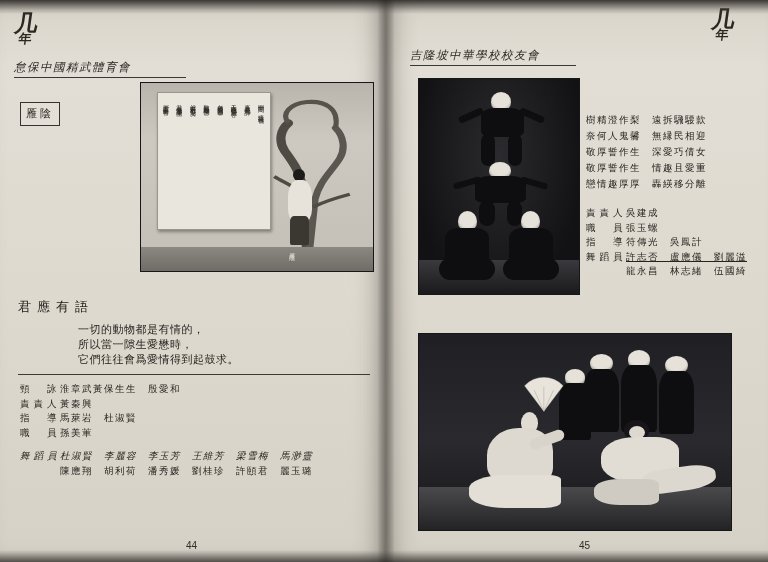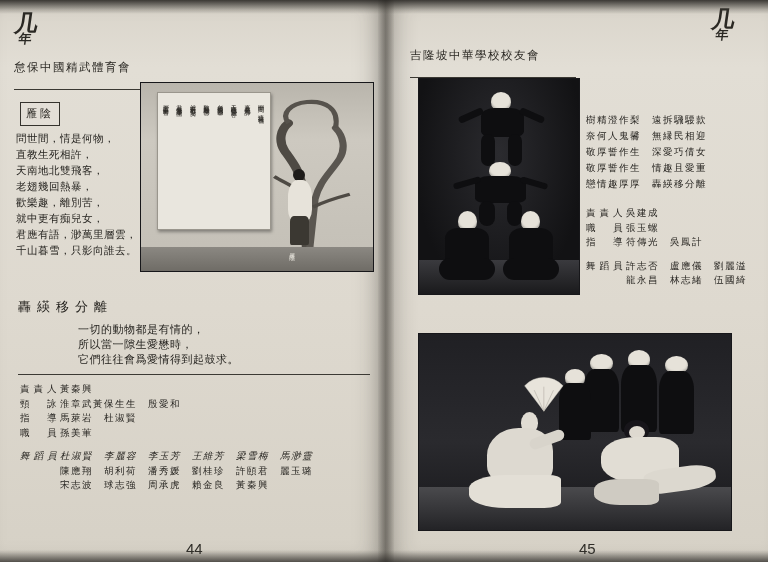--- a/index.html
+++ b/index.html
@@ -78,21 +78,22 @@
 
   .hdr {
     position: absolute;
     font-size: 11.5px;
     letter-spacing: 1.5px;
     color: #2b2924;
     white-space: nowrap;
   }
   .hdr.underline {
     border-bottom: 1px solid #3a3832;
-    padding-bottom: 14px;
+    padding-bottom: 2px;
+    font-style: italic;
   }
 
   .boxtitle {
     position: absolute;
     border: 1px solid #35332d;
     padding: 3px 5px 4px 5px;
     font-size: 11px;
     letter-spacing: 3px;
     color: #26241f;
     background: rgba(255,255,255,0.08);
@@ -138,21 +139,21 @@
   .credits .cont { display: block; margin-left: 40px; white-space: nowrap; }
 
   .rule {
     position: absolute;
     height: 1px;
     background: #3c3a34;
   }
 
   .pgnum {
     position: absolute;
-    font-size: 15px;
+    font-size: 10px;
     color: #2e2c27;
     font-family: "Liberation Sans", sans-serif;
   }
 
   
   .photo {
     position: absolute;
     overflow: hidden;
     background: #2a2a2a;
     border: 1px solid #17171a;
@@ -226,59 +227,48 @@
 
       <div class="logo" style="left:14px; top:12px;">
         <span>几</span>
         <span class="sm">年</span>
       </div>
 
       <div class="hdr underline" style="left:14px; top:60px; width:172px;">怠保中國精武體育會</div>
 
       <div class="boxtitle" style="left:20px; top:102px;">雁陰</div>
 
-      <div class="poem" style="left:16px; top:130px;">
-        <div>問世間，情是何物，</div>
-        <div>直教生死相許，</div>
-        <div>天南地北雙飛客，</div>
-        <div>老翅幾回熱暴，</div>
-        <div>歡樂趣，離別苦，</div>
-        <div>就中更有痴兒女，</div>
-        <div>君應有語，渺萬里層雲，</div>
-        <div>千山暮雪，只影向誰去。</div>
-      </div>
-
-      <div class="titleline" style="left:18px; top:298px;">轟緓移分離</div>
+
+      <div class="titleline" style="left:18px; top:298px;">君應有語</div>
 
       <div class="prose" style="left:78px; top:322px;">
         <div>一切的動物都是有情的，</div>
         <div>所以當一隙生愛懋時，</div>
         <div>它們往往會爲愛情得到起鼓求。</div>
       </div>
 
       <div class="rule" style="left:18px; top:374px; width:352px;"></div>
 
       <div class="credits" style="left:20px; top:382px;">
         <span class="row">
+          <span class="lbl">頸　詠</span><span class="val">淮章武黃保生生　殷愛和</span>
+        </span>
+        <span class="row">
           <span class="lbl">責責人</span><span class="val">黃秦興</span>
-        </span>
-        <span class="row">
-          <span class="lbl">頸　詠</span><span class="val">淮章武黃保生生　殷愛和</span>
         </span>
         <span class="row">
           <span class="lbl">指　導</span><span class="val">馬萊岩　杜淑賢</span>
         </span>
         <span class="row">
           <span class="lbl">職　員</span><span class="val">孫美莗</span>
         </span>
         <span class="row" style="margin-top:9px;font-style:italic;">
           <span class="lbl">舞蹈員</span><span class="val">杜淑賢　李麗容　李玉芳　王維芳　梁雪梅　馬渺靈</span>
         </span>
         <span class="cont val">陳應翔　胡利荷　潘秀媛　劉桂珍　許頤君　麗玉璐</span>
-        <span class="cont val">宋志波　球志強　周承虎　賴金良　黃秦興</span>
       </div>
 
       <div class="pgnum" style="left:186px; top:540px;">44</div>
 
       <div class="photo p1" style="left:140px; top:82px; width:232px; height:188px;">
         <div class="inner">
           <div class="wall"></div>
 
           <div class="banner">
             <div class="cols">
@@ -336,21 +326,21 @@
       <div class="credits" style="left:200px; top:206px;">
         <span class="row">
           <span class="lbl">責責人</span><span class="val">吳建成</span>
         </span>
         <span class="row">
           <span class="lbl">職　員</span><span class="val">張玉螺</span>
         </span>
         <span class="row">
           <span class="lbl">指　導</span><span class="val">符傳光　吳鳳計</span>
         </span>
-        <span class="row" style="margin-top:9px;">
+        <span class="row" style="text-decoration:underline;">
           <span class="lbl">舞蹈員</span><span class="val">許志否　盧應儀　劉麗溢</span>
         </span>
         <span class="cont val">龍永昌　林志緒　伍國綺</span>
       </div>
 
       <div class="pgnum" style="left:193px; top:540px;">45</div>
 
       <div class="photo p2" style="left:32px; top:78px; width:160px; height:215px;">
         <div class="inner">
           <div class="bg"></div>

